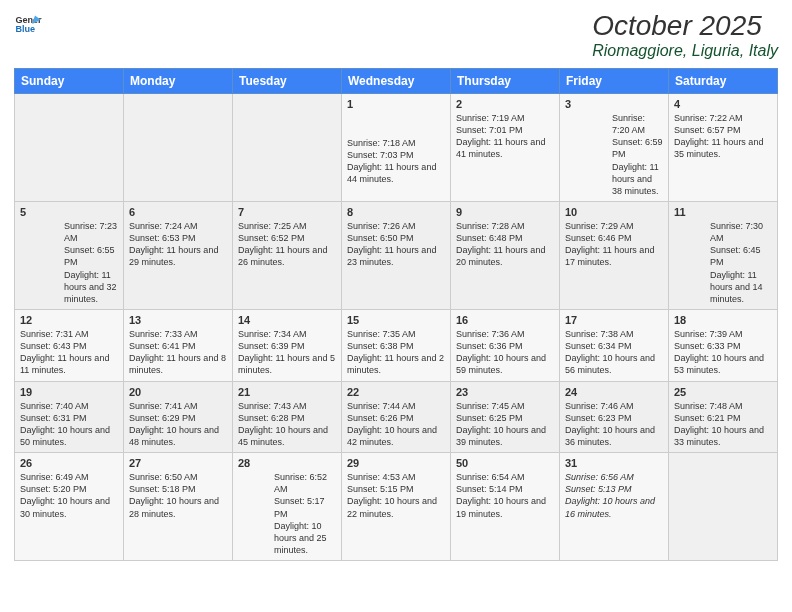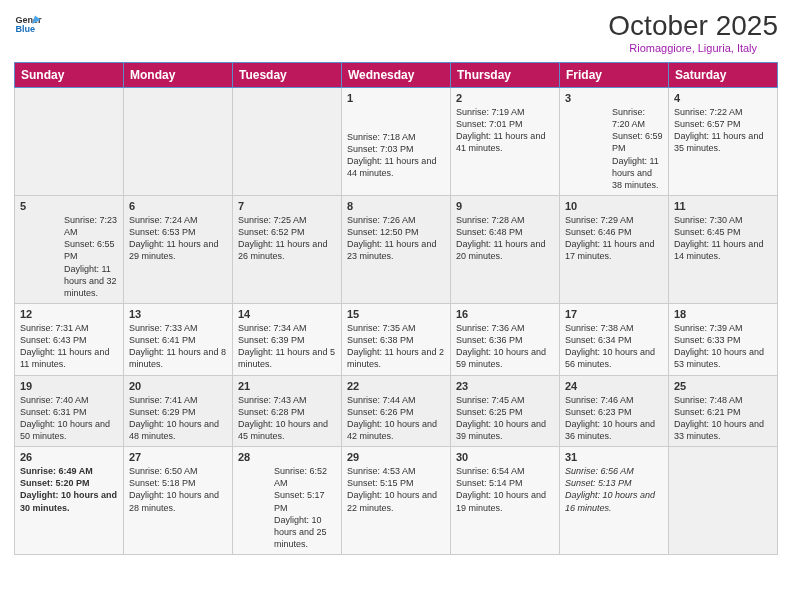--- a/index.html
+++ b/index.html
@@ -25,38 +25,39 @@
     .logo {
       display: flex;
       align-items: center;
       gap: 2px;
     }
     .logo-icon {
       width: 28px;
       height: 28px;
     }
     .title-block {
-      text-align: center;
+      text-align: left;
+      font-style: italic;
     }
     .month-title {
       font-size: 28px;
       font-weight: normal;
       color: #333;
     }
     .location {
-      font-size: 11px;
-      color: #a21caf;
+      font-size: 16px;
+      color: #14532d;
     }
     .calendar {
       width: 100%;
       border-collapse: collapse;
       border: 1px solid #ccc;
     }
     .calendar thead tr th {
-      background-color: #be185d;
+      background-color: #3b82f6;
       color: #fff;
       font-size: 12px;
       font-weight: bold;
       text-align: left;
       padding: 5px 6px;
       border: 1px solid #5a8fcb;
     }
     .calendar tbody tr td {
       vertical-align: top;
       width: calc(100%/7);
@@ -163,38 +164,38 @@
           </td>
           <td>
             <div class="day-number">7</div>
             <div class="cell-text" style="white-space: pre-line;">Sunrise: 7:25 AM
 Sunset: 6:52 PM
 Daylight: 11 hours and 26 minutes.</div>
           </td>
           <td>
             <div class="day-number">8</div>
             <div class="cell-text" style="white-space: pre-line;">Sunrise: 7:26 AM
-Sunset: 12:50 PM
+Sunset: 6:50 PM
 Daylight: 11 hours and 23 minutes.</div>
           </td>
           <td>
             <div class="day-number">9</div>
             <div class="cell-text" style="white-space: pre-line;">Sunrise: 7:28 AM
 Sunset: 6:48 PM
 Daylight: 11 hours and 20 minutes.</div>
           </td>
           <td>
             <div class="day-number">10</div>
             <div class="cell-text" style="white-space: pre-line;">Sunrise: 7:29 AM
 Sunset: 6:46 PM
 Daylight: 11 hours and 17 minutes.</div>
           </td>
           <td>
             <div class="day-number">11</div>
-            <div class="cell-text" style="white-space: pre-line;">Sunrise: 7:30 AM
+            <div class="cell-text" style="white-space: pre-line; margin-left: 36px;">Sunrise: 7:30 AM
 Sunset: 6:45 PM
 Daylight: 11 hours and 14 minutes.</div>
           </td>
         </tr>
         <tr>
           <td>
             <div class="day-number">12</div>
             <div class="cell-text" style="white-space: pre-line;">Sunrise: 7:31 AM
 Sunset: 6:43 PM
 Daylight: 11 hours and 11 minutes.</div>
@@ -276,21 +277,21 @@
           <td>
             <div class="day-number">25</div>
             <div class="cell-text" style="white-space: pre-line;">Sunrise: 7:48 AM
 Sunset: 6:21 PM
 Daylight: 10 hours and 33 minutes.</div>
           </td>
         </tr>
         <tr>
           <td>
             <div class="day-number">26</div>
-            <div class="cell-text" style="white-space: pre-line; font-weight: bold;">Sunrise: 6:49 AM
+            <div class="cell-text" style="white-space: pre-line;">Sunrise: 6:49 AM
 Sunset: 5:20 PM
 Daylight: 10 hours and 30 minutes.</div>
           </td>
           <td>
             <div class="day-number">27</div>
             <div class="cell-text" style="white-space: pre-line;">Sunrise: 6:50 AM
 Sunset: 5:18 PM
 Daylight: 10 hours and 28 minutes.</div>
           </td>
           <td>
@@ -299,21 +300,21 @@
 Sunset: 5:17 PM
 Daylight: 10 hours and 25 minutes.</div>
           </td>
           <td>
             <div class="day-number">29</div>
             <div class="cell-text" style="white-space: pre-line;">Sunrise: 4:53 AM
 Sunset: 5:15 PM
 Daylight: 10 hours and 22 minutes.</div>
           </td>
           <td>
-            <div class="day-number">30</div>
+            <div class="day-number">50</div>
             <div class="cell-text" style="white-space: pre-line;">Sunrise: 6:54 AM
 Sunset: 5:14 PM
 Daylight: 10 hours and 19 minutes.</div>
           </td>
           <td>
             <div class="day-number">31</div>
             <div class="cell-text" style="white-space: pre-line; font-style: italic;">Sunrise: 6:56 AM
 Sunset: 5:13 PM
 Daylight: 10 hours and 16 minutes.</div>
           </td>

